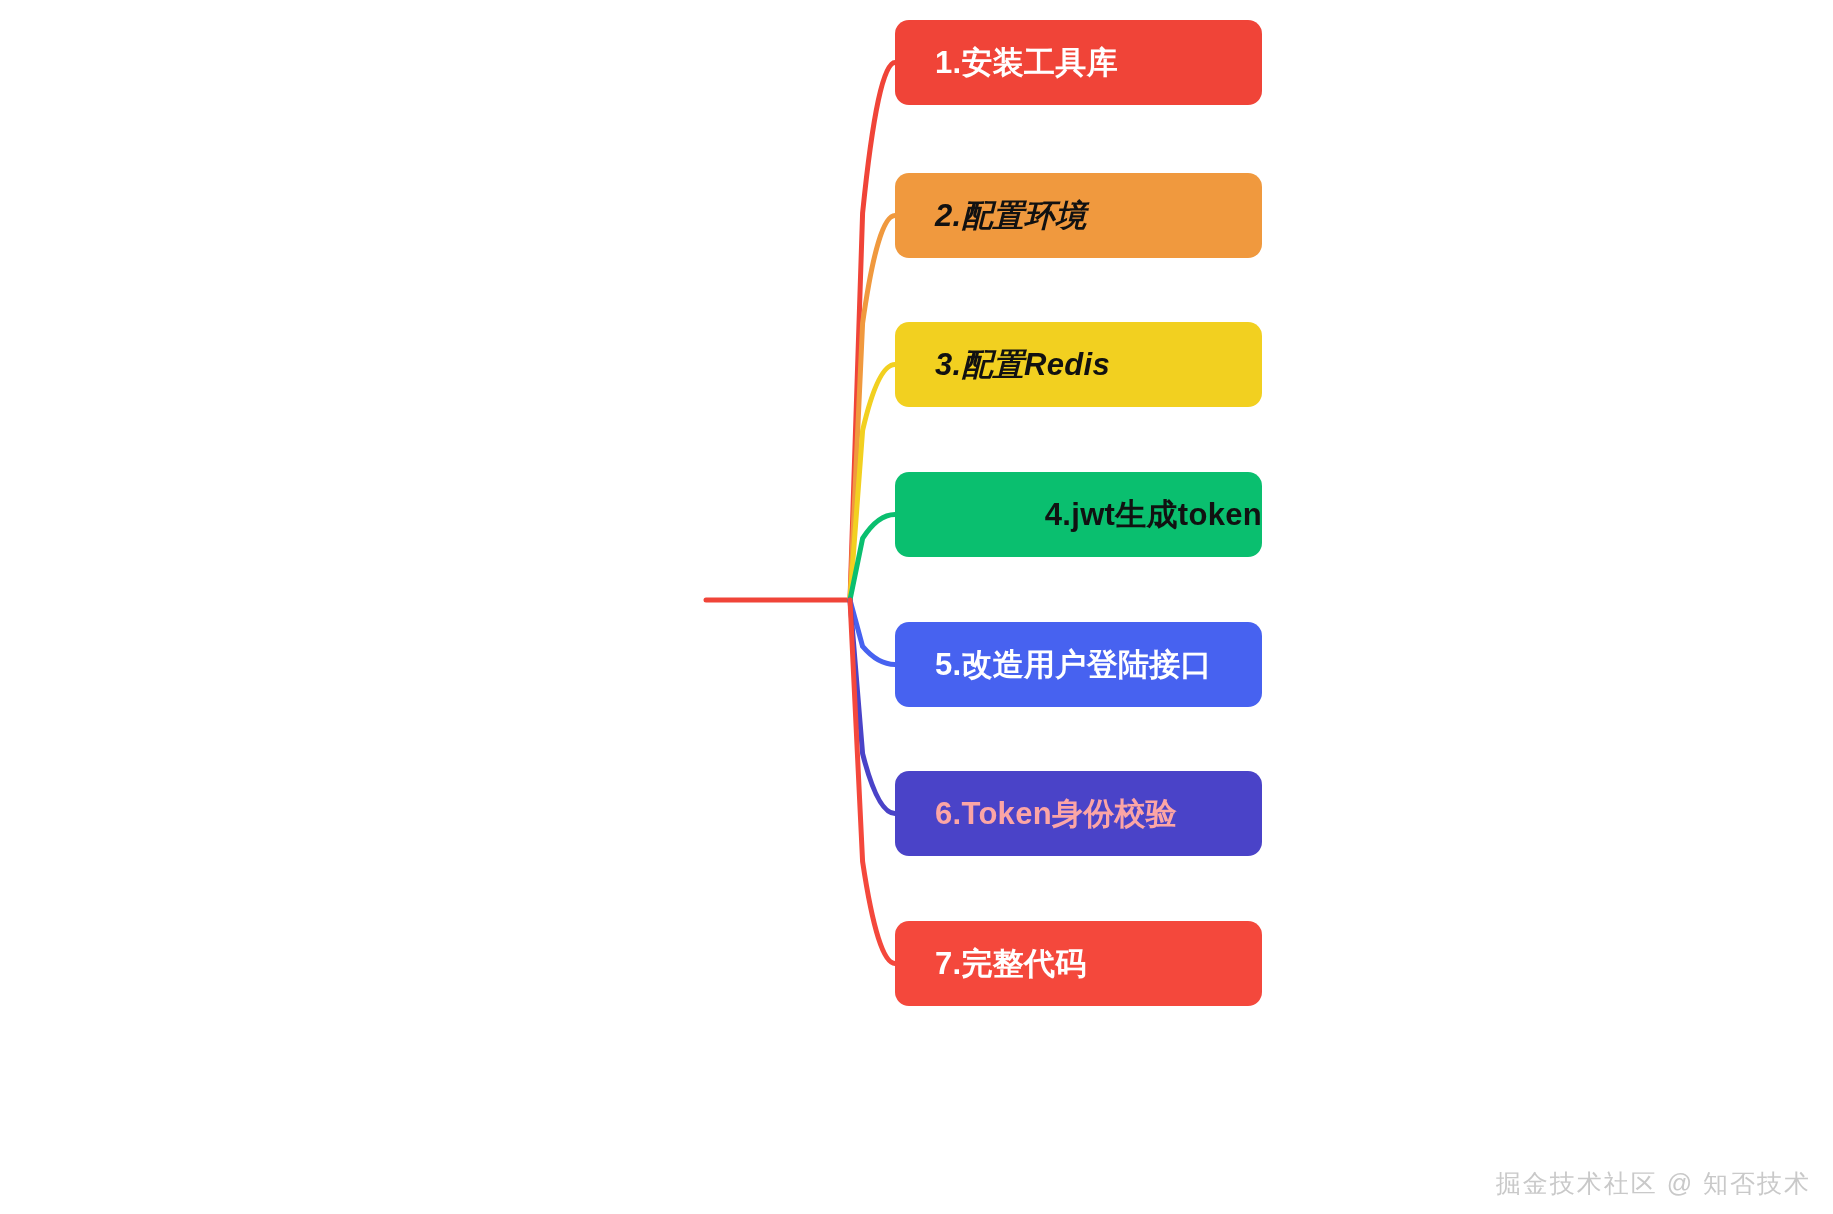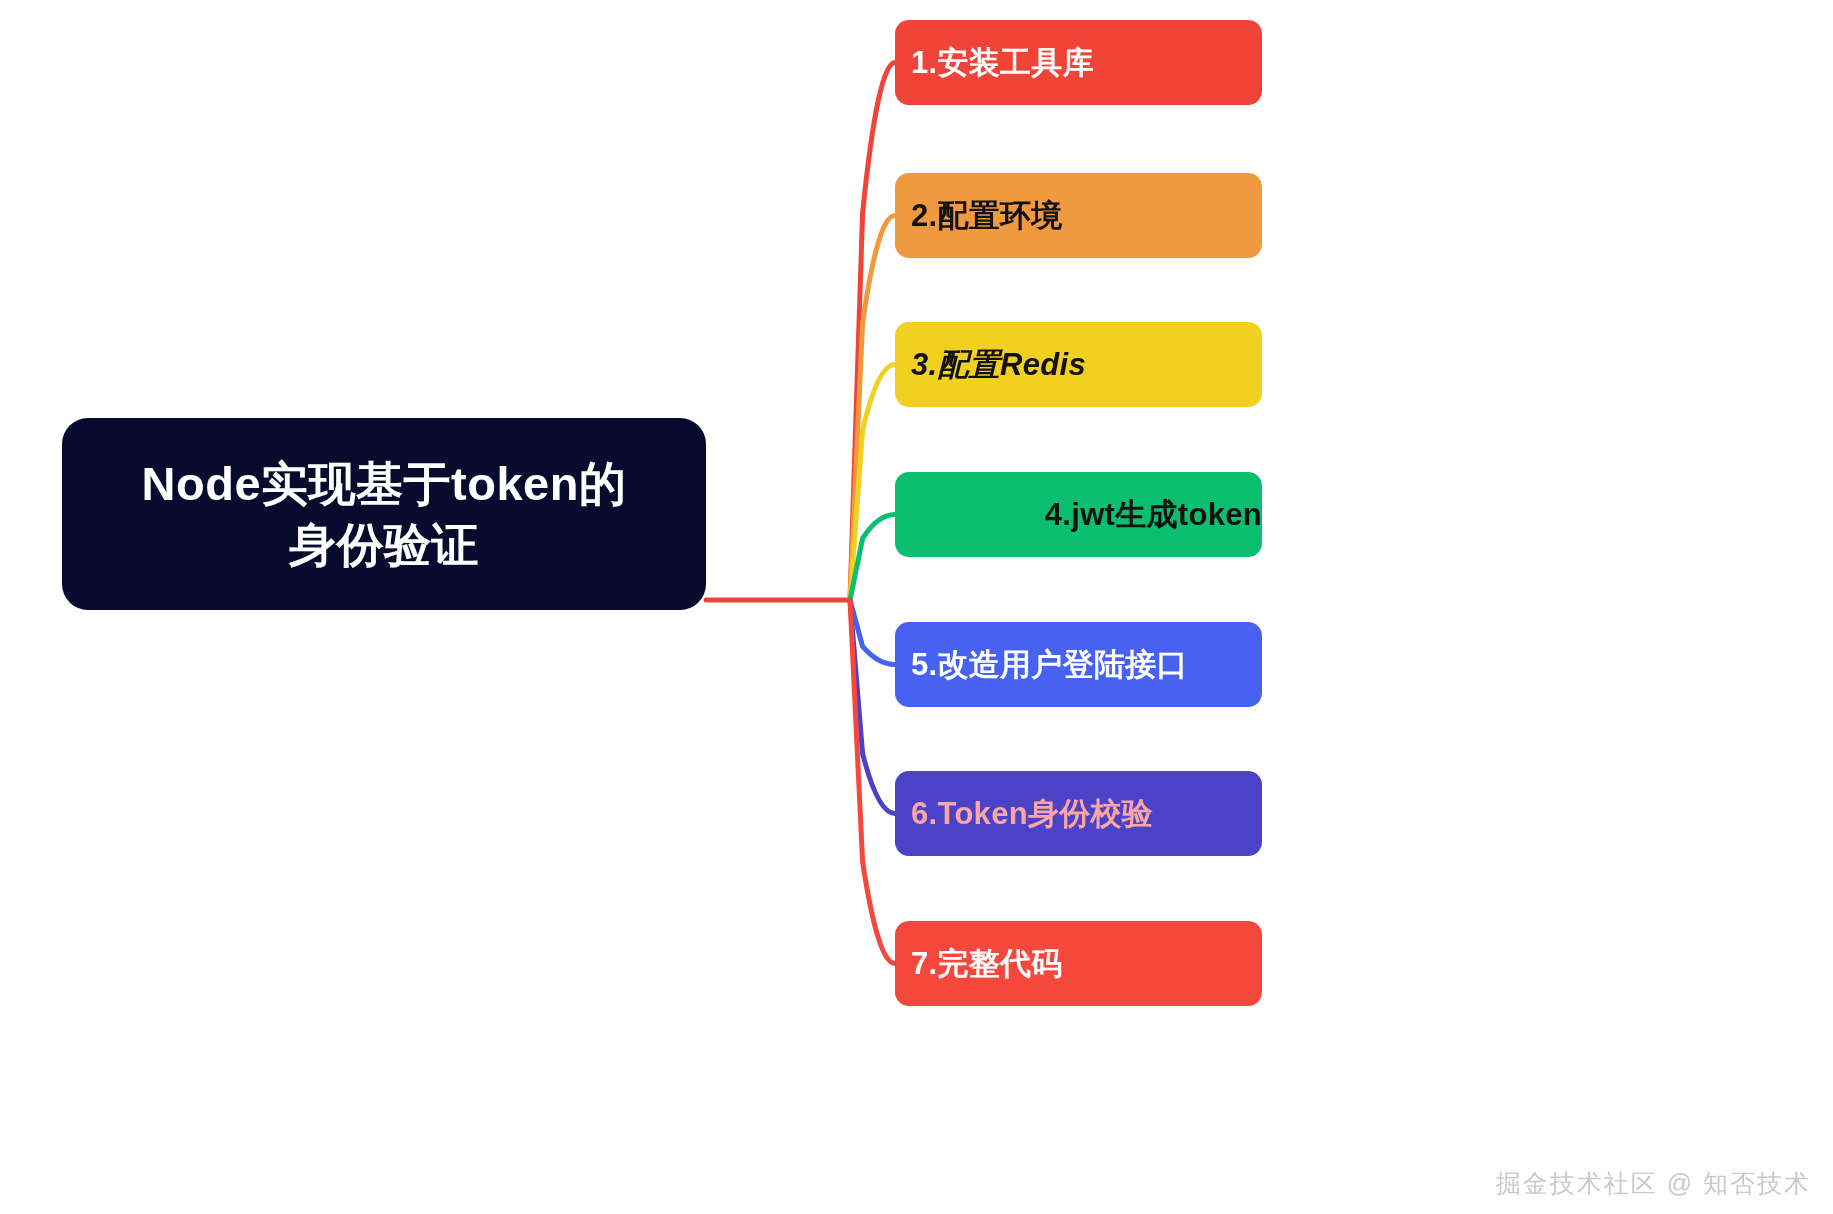--- a/index.html
+++ b/index.html
@@ -56,21 +56,21 @@
   
   .branch-node {
     position: absolute;
     left: 895px;
     width: 367px;
     height: 85px;
     border-radius: 14px;
     display: flex;
     align-items: center;
     box-sizing: border-box;
-    padding-left: 16px;
+    padding-left: 40px;
   }
   .branch-label {
     font-size: 31px;
     font-weight: 700;
     letter-spacing: 0.3px;
     white-space: nowrap;
   }
 
   
   .watermark {
@@ -92,30 +92,26 @@
       <path d="M 706 600 L 850 600" stroke="#f04438" stroke-width="5" fill="none" stroke-linecap="round"></path>
       <path d="M 850 600 L 862.6 213 Q 877.9 62.5 895 62.5" stroke="#f04438" stroke-width="5" fill="none" stroke-linecap="round"></path>
       <path d="M 850 600 L 862.6 323.16 Q 877.9 215.5 895 215.5" stroke="#f0993e" stroke-width="5" fill="none" stroke-linecap="round"></path>
       <path d="M 850 600 L 862.6 430.44 Q 877.9 364.5 895 364.5" stroke="#f2d020" stroke-width="5" fill="none" stroke-linecap="round"></path>
       <path d="M 850 600 L 862.6 538.44 Q 877.9 514.5 895 514.5" stroke="#0abf6f" stroke-width="5" fill="none" stroke-linecap="round"></path>
       <path d="M 850 600 L 862.6 646.44 Q 877.9 664.5 895 664.5" stroke="#4762f0" stroke-width="5" fill="none" stroke-linecap="round"></path>
       <path d="M 850 600 L 862.6 753.72 Q 877.9 813.5 895 813.5" stroke="#4a43c8" stroke-width="5" fill="none" stroke-linecap="round"></path>
       <path d="M 850 600 L 862.6 861.72 Q 877.9 963.5 895 963.5" stroke="#f4483c" stroke-width="5" fill="none" stroke-linecap="round"></path>
     </svg>
 
-  <div class="root-node">
-    <div class="root-line">Node实现基于token的</div>
-    <div class="root-line">身份验证</div>
-  </div>
 
   <div id="branch-host">
       <div class="branch-node" style="top: 20px; background: rgb(240, 68, 56);">
         <span class="branch-label" style="color: rgb(255, 255, 255);">1.安装工具库</span>
       </div>
-      <div class="branch-node" style="top: 173px; background: rgb(240, 153, 62);">
+      <div class="branch-node" style="top: 173px; background: rgb(240, 153, 62); font-style: italic;">
         <span class="branch-label" style="color: rgb(17, 17, 17);">2.配置环境</span>
       </div>
       <div class="branch-node" style="top: 322px; background: rgb(242, 208, 32);">
         <span class="branch-label" style="color: rgb(17, 17, 17); font-style: italic;">3.配置Redis</span>
       </div>
       <div class="branch-node" style="top: 472px; background: rgb(10, 191, 111); justify-content: flex-end;">
         <span class="branch-label" style="color: rgb(17, 17, 17);">4.jwt生成token</span>
       </div>
       <div class="branch-node" style="top: 622px; background: rgb(71, 98, 240);">
         <span class="branch-label" style="color: rgb(255, 255, 255);">5.改造用户登陆接口</span>

